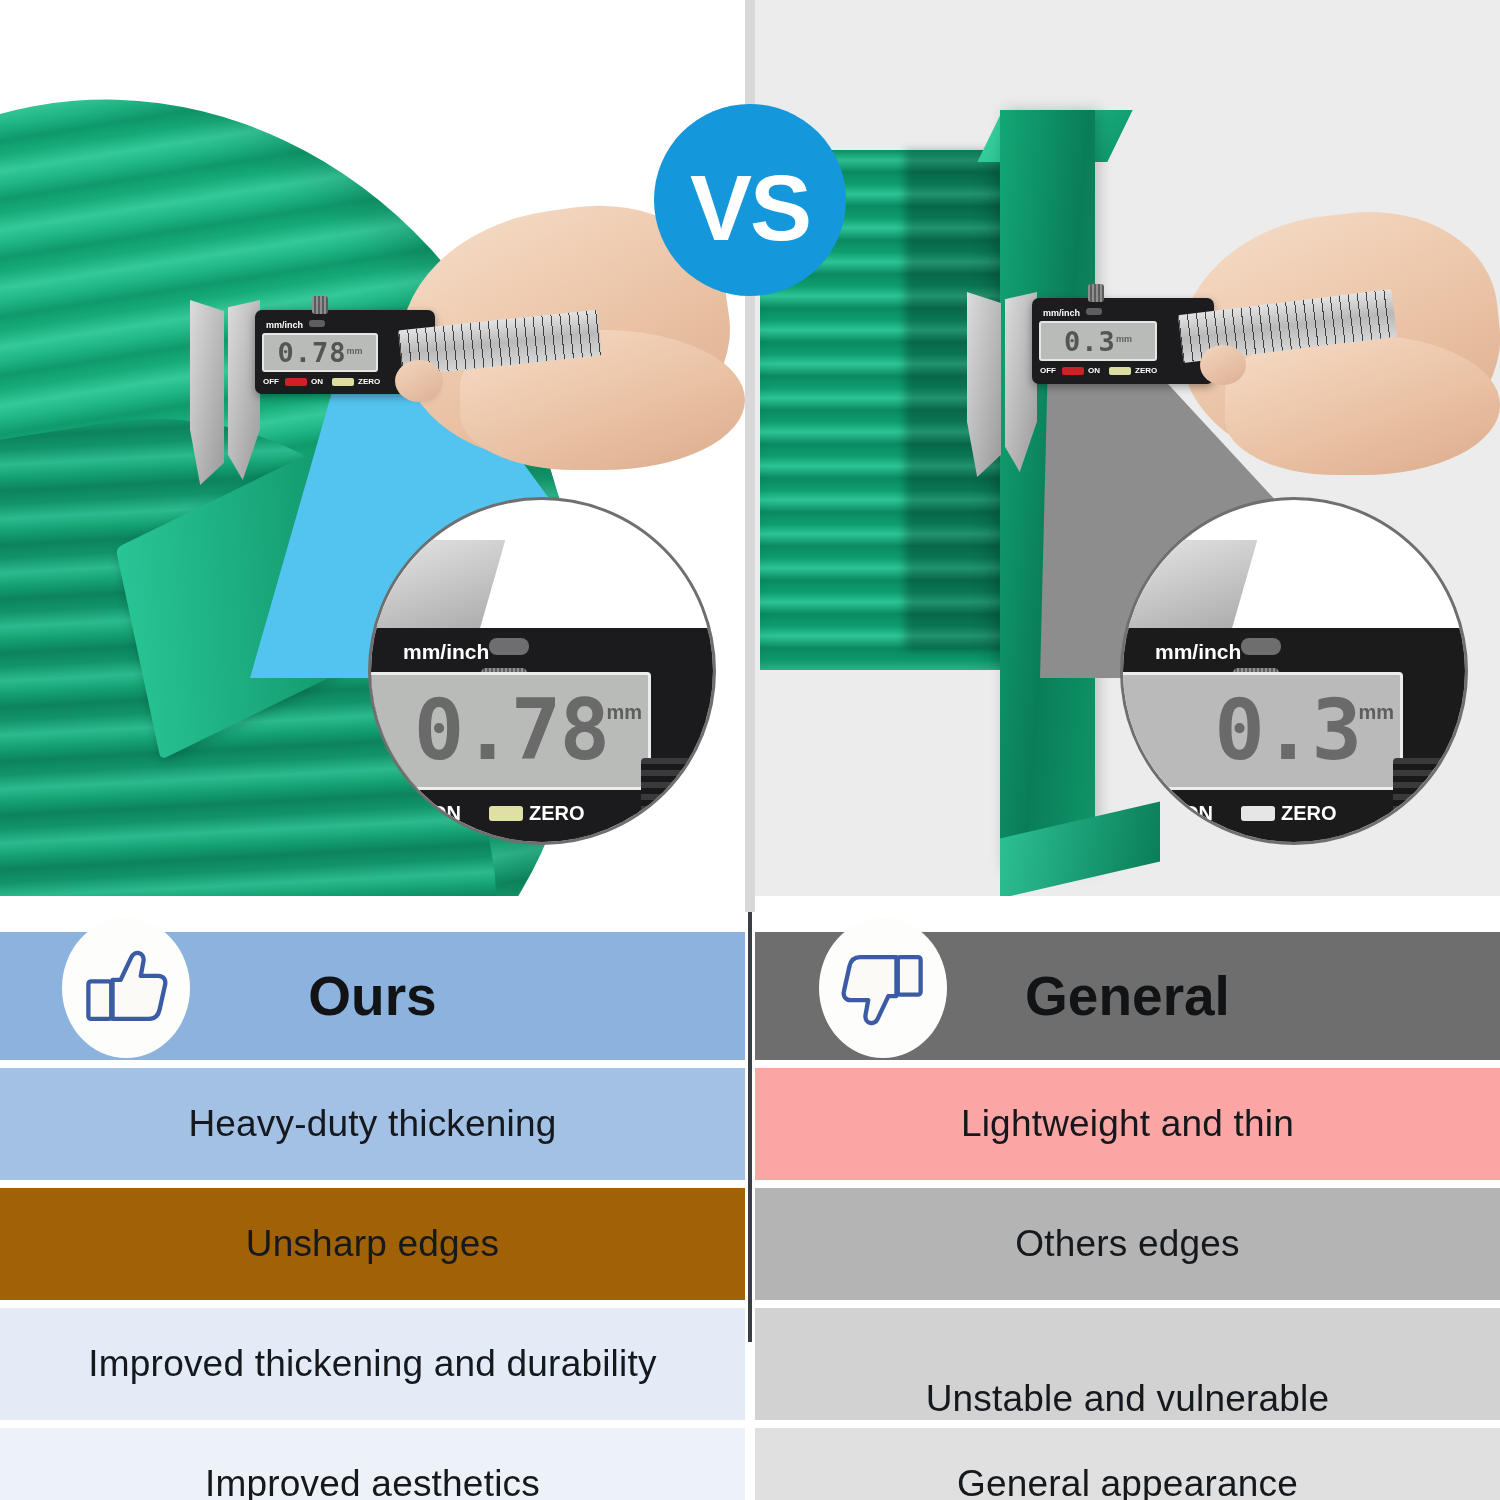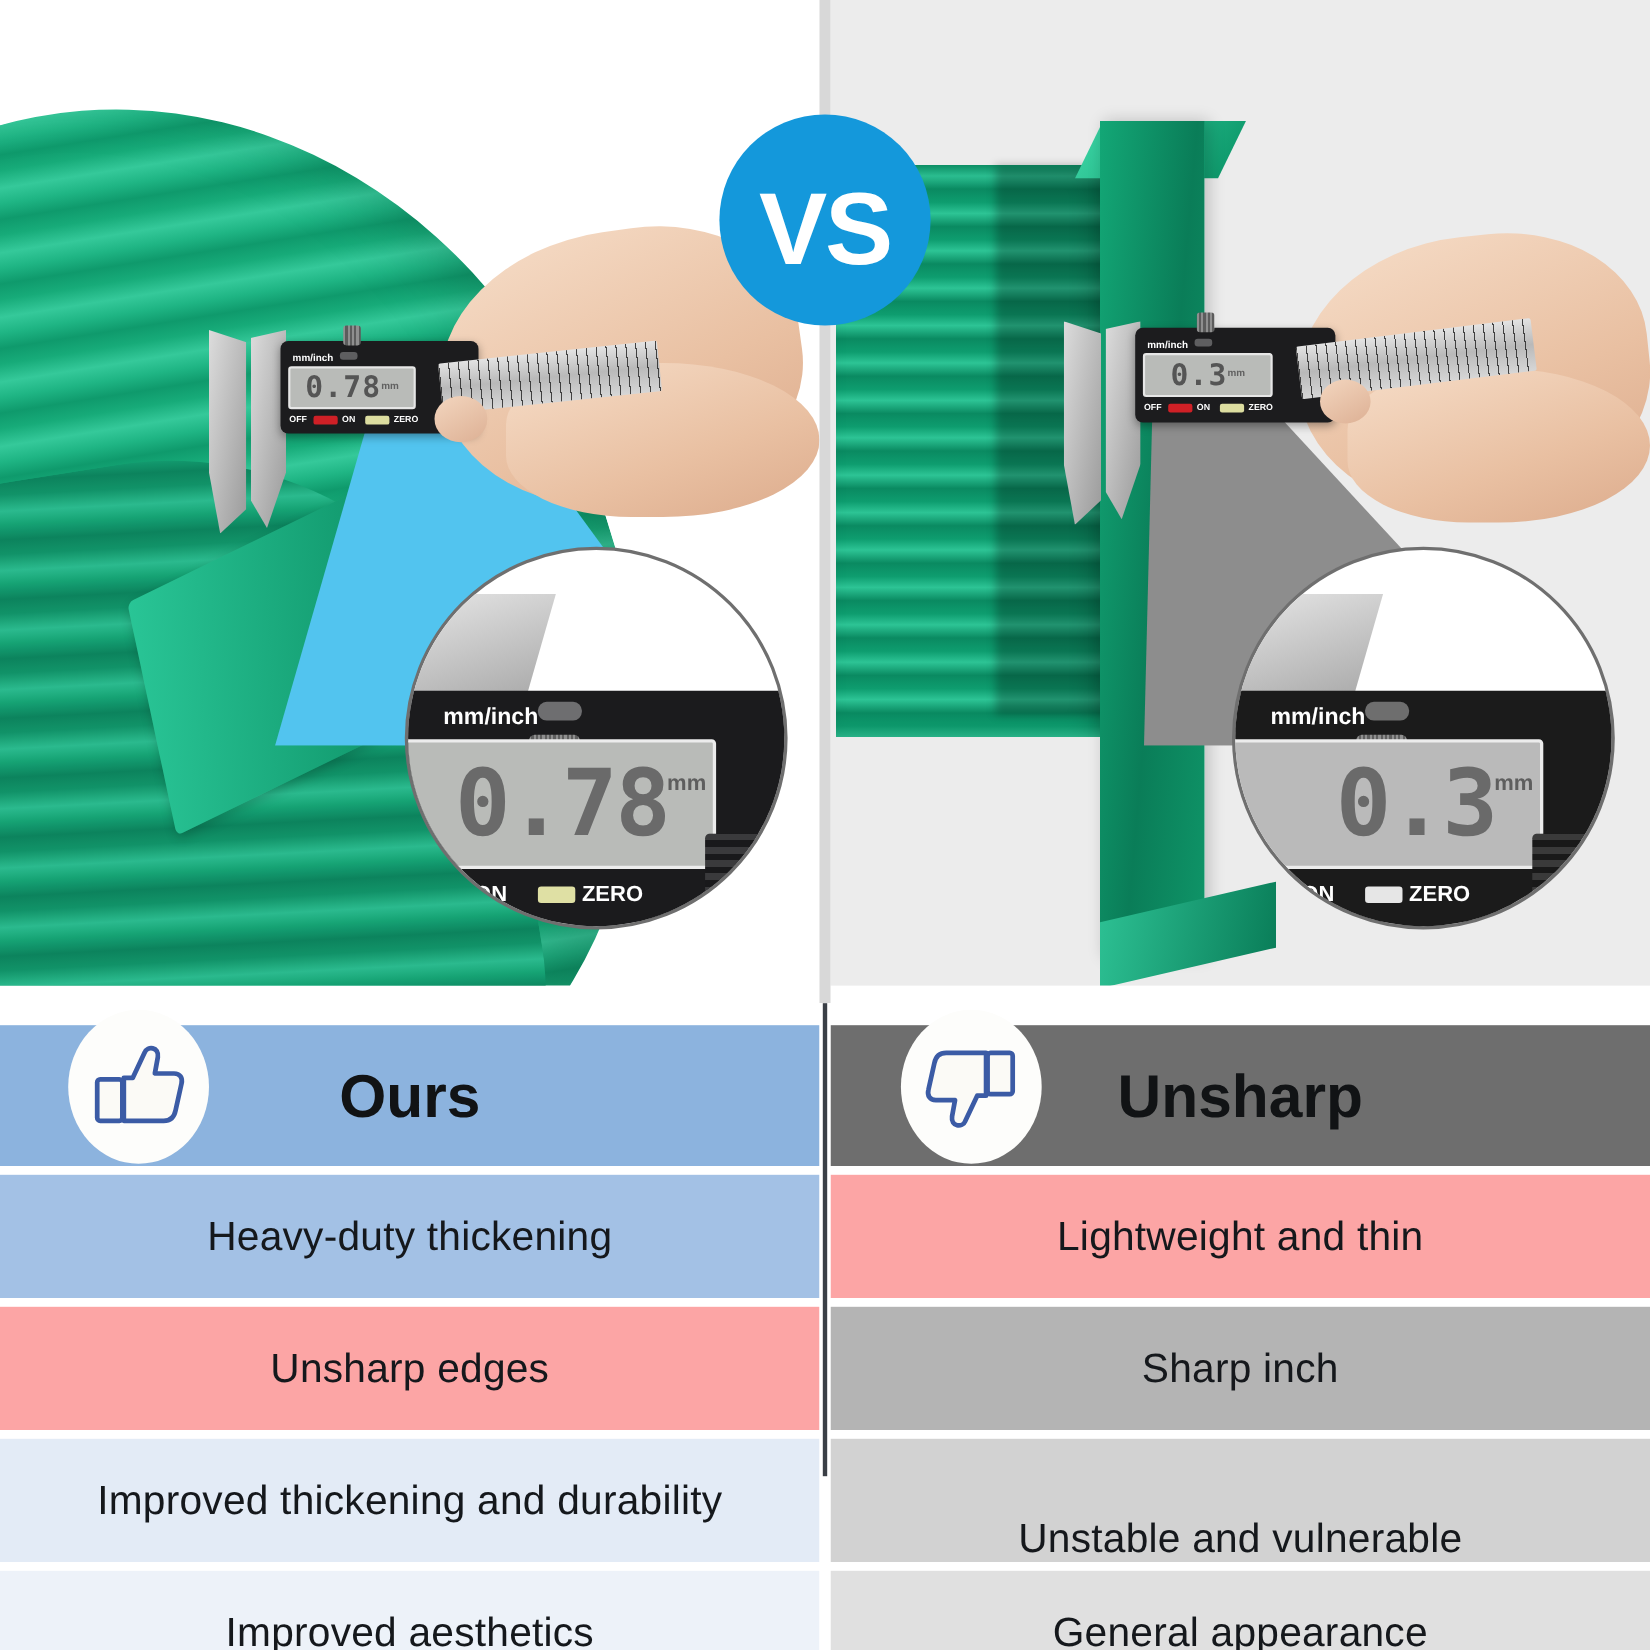--- a/index.html
+++ b/index.html
@@ -404,46 +404,46 @@
       </div>
       <div class="thumb-badge thumb-badge-l">
         <svg class="thumb-svg" viewBox="0 0 64 64">
           <path d="M22 26 L28 26 L36 9 C38 4 46 5 45 12 L43 23 L56 23 C60 23 62 26 61 30 L57 48 C56 53 53 55 49 55 L22 55 Z" fill="#fbfaf6" stroke="#3b5ba5" stroke-width="3.2" stroke-linejoin="round"></path>
           <rect x="4" y="27" width="17" height="28" rx="2" fill="#fbfaf6" stroke="#3b5ba5" stroke-width="3.2"></rect>
         </svg>
       </div>
       <div class="row r1" style="background:#a3c1e5;">
         <span class="row-label">Heavy-duty thickening</span>
       </div>
-      <div class="row r2" style="background:#fca5a5;">
+      <div class="row r2" style="background:#a16207;">
         <span class="row-label">Unsharp edges</span>
       </div>
       <div class="row r3" style="background:#e3ebf6;">
         <span class="row-label">Improved thickening and durability</span>
       </div>
       <div class="row r4" style="background:#edf2f9;">
         <span class="row-label">Improved aesthetics</span>
       </div>
     </div>
 
     <div class="col col-right">
       <div class="row hdr" style="background:#6e6e6e;">
-        <span class="hdr-title">Unsharp</span>
+        <span class="hdr-title">General</span>
       </div>
       <div class="thumb-badge thumb-badge-r">
         <svg class="thumb-svg flip" viewBox="0 0 64 64">
           <path d="M22 26 L28 26 L36 9 C38 4 46 5 45 12 L43 23 L56 23 C60 23 62 26 61 30 L57 48 C56 53 53 55 49 55 L22 55 Z" fill="#fbfaf6" stroke="#3b5ba5" stroke-width="3.2" stroke-linejoin="round"></path>
           <rect x="4" y="27" width="17" height="28" rx="2" fill="#fbfaf6" stroke="#3b5ba5" stroke-width="3.2"></rect>
         </svg>
       </div>
       <div class="row r1" style="background:#fca5a5;">
         <span class="row-label">Lightweight and thin</span>
       </div>
       <div class="row r2" style="background:#b4b4b4;">
-        <span class="row-label">Sharp inch</span>
+        <span class="row-label">Others edges</span>
       </div>
       <div class="row r3" style="background:#d2d2d2;align-items:flex-end;">
         <span class="row-label">Unstable and vulnerable</span>
       </div>
       <div class="row r4" style="background:#e0e0e0;">
         <span class="row-label">General appearance</span>
       </div>
     </div>
 
     <div class="tbl-divider"></div>

